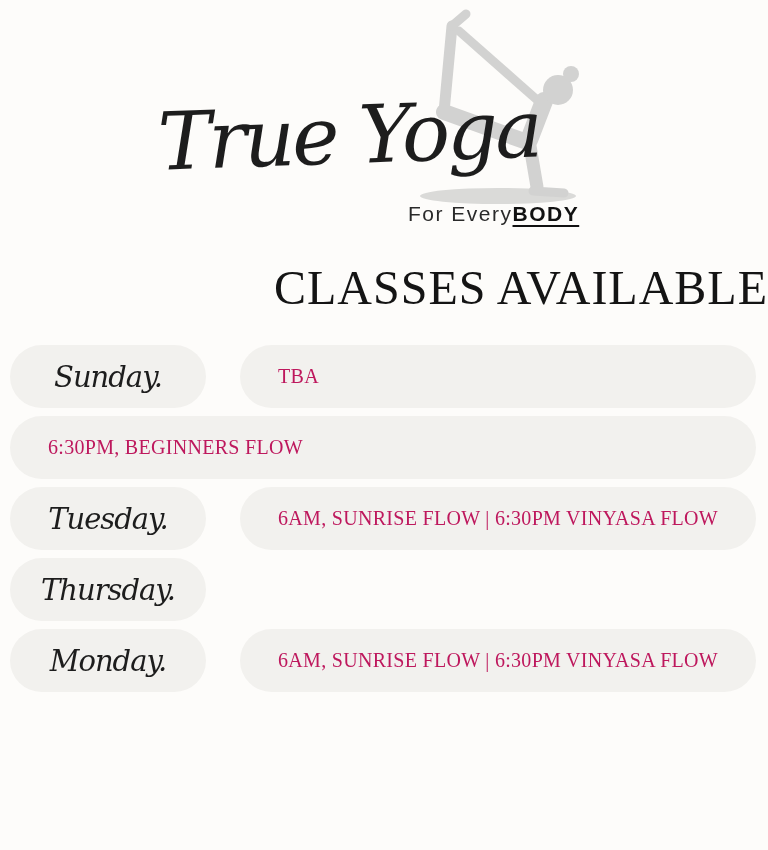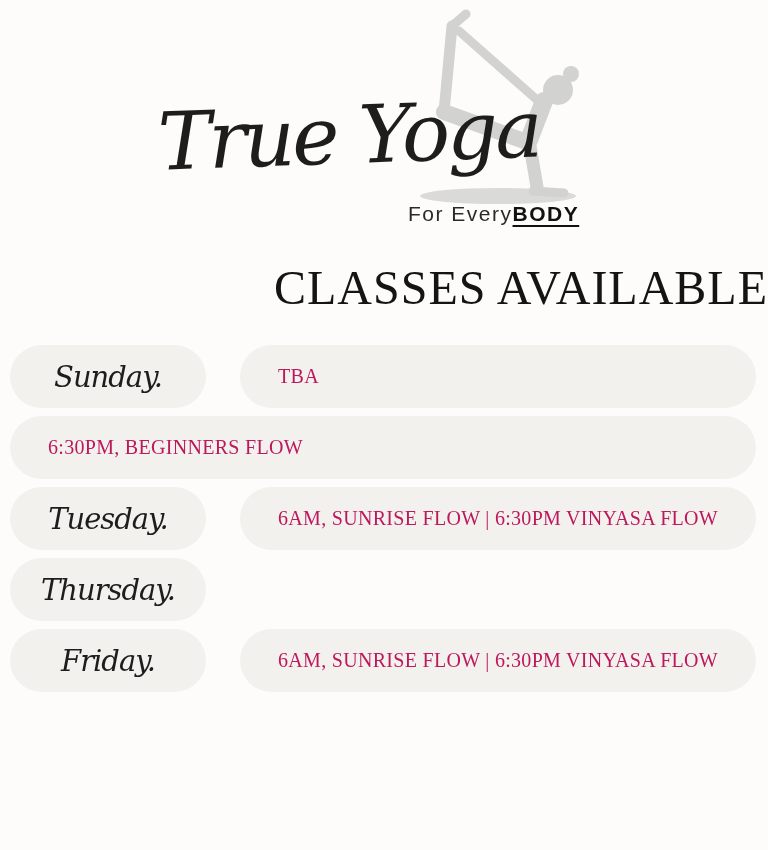--- a/index.html
+++ b/index.html
@@ -153,18 +153,18 @@
   <div class="row">
     <div class="day-pill">Tuesday.</div>
     <div class="class-pill">6AM, SUNRISE FLOW | 6:30PM VINYASA FLOW</div>
   </div>
 
   <div class="row">
     <div class="day-pill">Thursday.</div>
   </div>
 
   <div class="row">
-    <div class="day-pill">Friday.</div>
+    <div class="day-pill">Monday.</div>
     <div class="class-pill">6AM, SUNRISE FLOW | 6:30PM VINYASA FLOW</div>
   </div>
 
 
 </div>
 
 </body></html>

